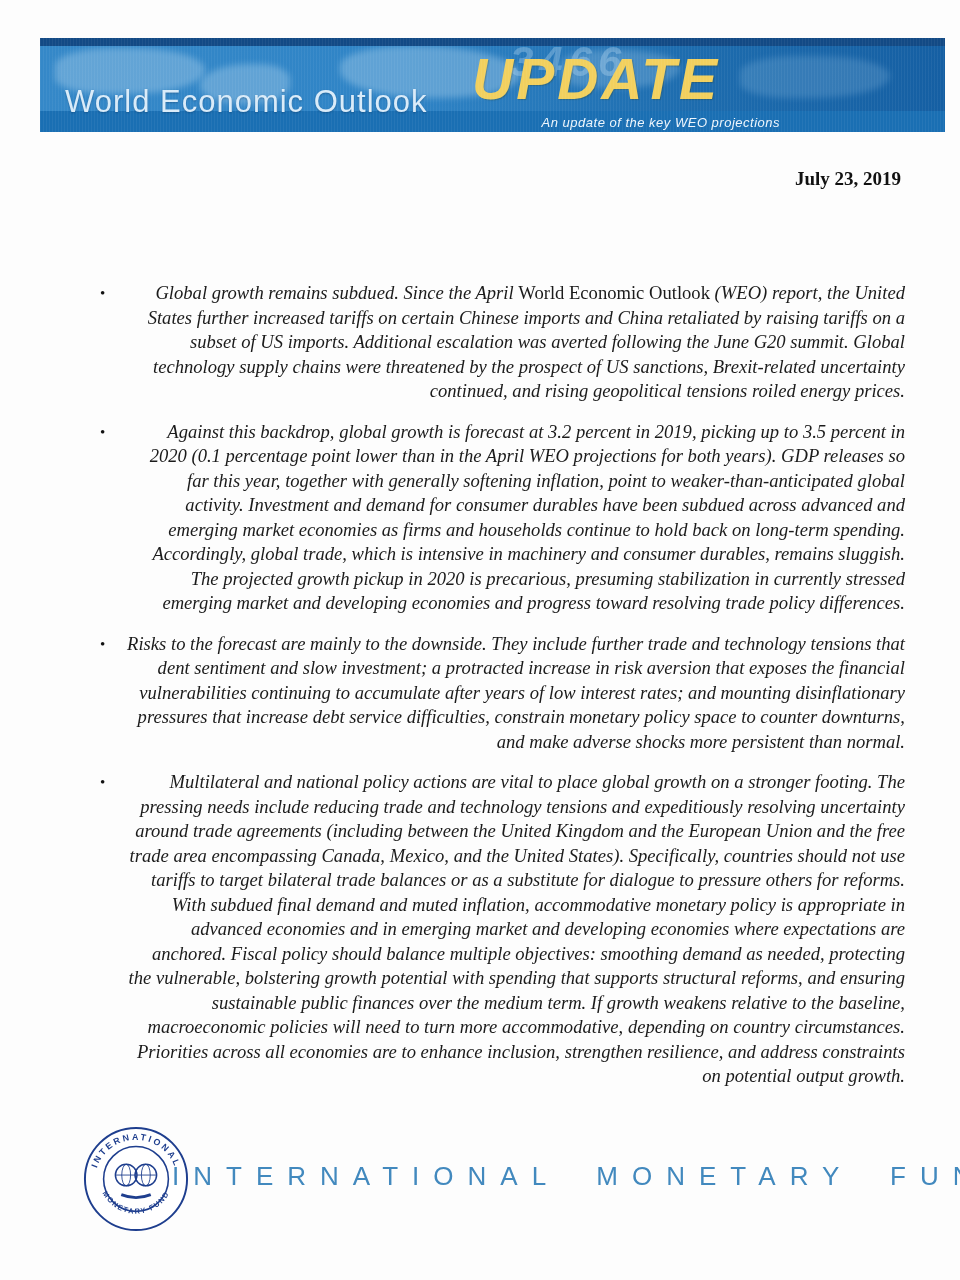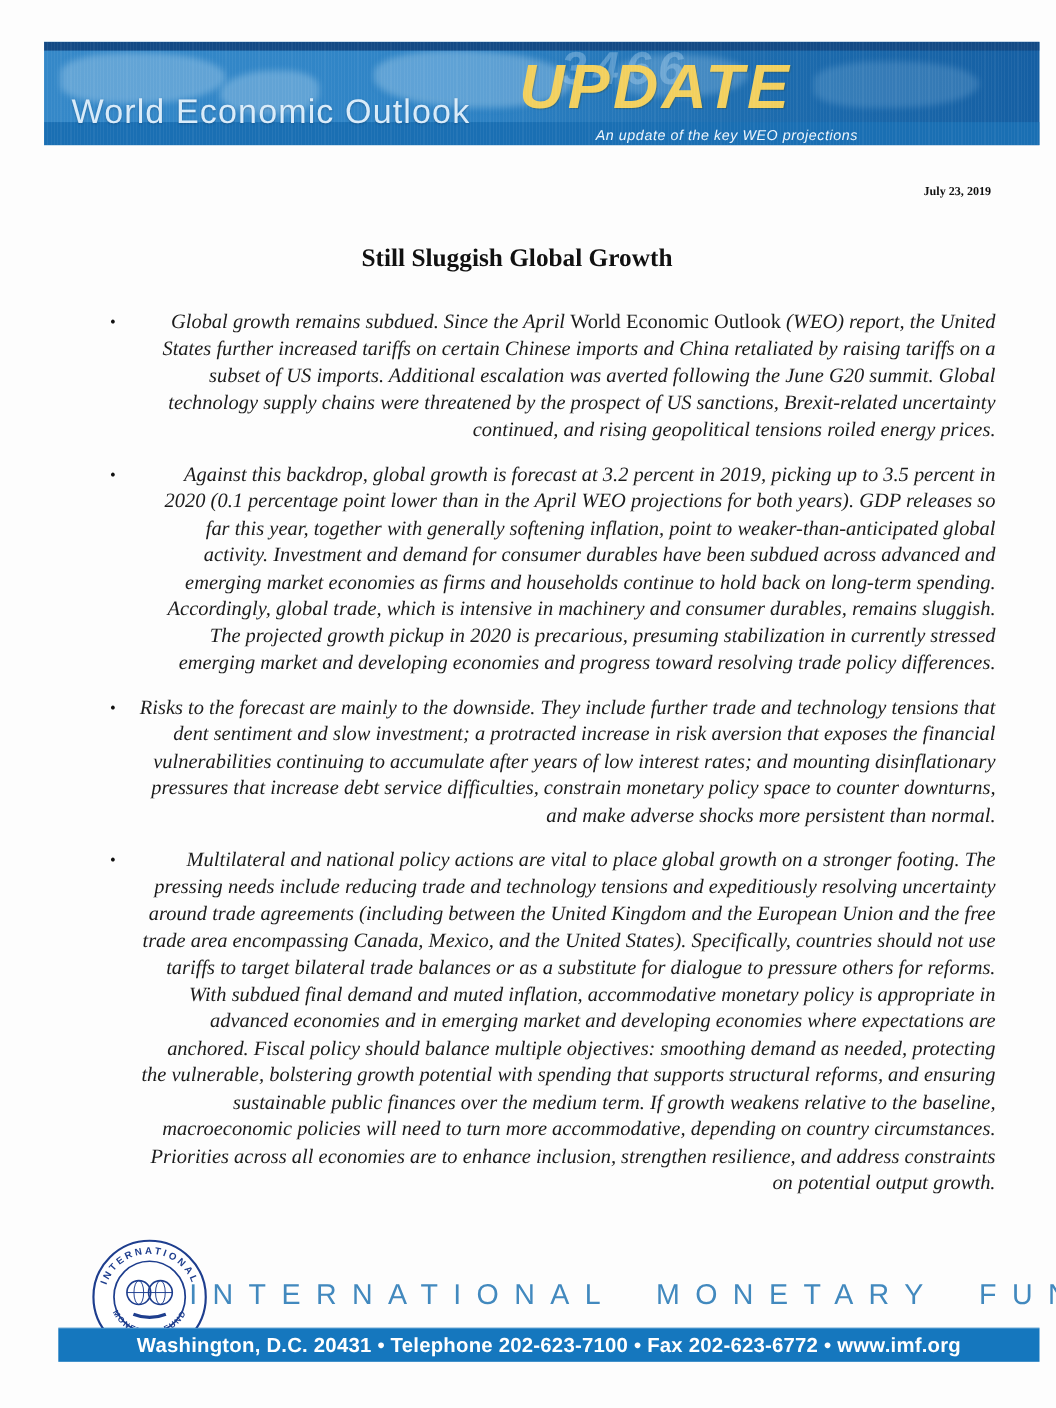--- a/index.html
+++ b/index.html
@@ -40,21 +40,21 @@
     font-style:italic;font-weight:bold;font-size:57px;color:#f2d05e;letter-spacing:3px;
     text-shadow:1px 1px 1px rgba(60,60,0,.25);
   }
   .banner-bottom-strip{position:absolute;left:0;bottom:0;width:100%;height:21px;background:#1a6fb3;}
   .banner-tagline{
     position:absolute;right:165px;bottom:2px;font-family:"Liberation Sans",sans-serif;
     font-style:italic;font-size:13px;color:#eef6fd;letter-spacing:0.5px;
   }
   
   .doc-date{
-    position:absolute;right:59px;top:168px;font-weight:bold;font-size:11px;color:#111;
+    position:absolute;right:59px;top:168px;font-weight:bold;font-size:19px;color:#111;
   }
   .headline{
     position:absolute;left:60px;top:222px;width:820px;margin:0;text-align:center;
     font-size:23px;font-weight:bold;color:#111;
   }
   
   .bullets{position:absolute;left:100px;top:281px;width:805px;}
   .bullet-item{display:flex;margin-bottom:16px;}
   .bullet-marker{
     flex:0 0 27px;font-size:15px;color:#111;line-height:24.5px;font-style:normal;
@@ -90,21 +90,20 @@
     <div class="map-blob blob-e"></div>
     <div class="banner-top-strip"></div>
     <div class="banner-numbers">3466</div>
     <div class="banner-bottom-strip"></div>
     <div class="banner-title">World Economic Outlook</div>
     <div class="banner-update">UPDATE</div>
     <div class="banner-tagline">An update of the key WEO projections</div>
   </header>
 
   <div class="doc-date">July 23, 2019</div>
-  <h1 class="headline">Still Sluggish Global Growth</h1>
 
   <main class="bullets">
 
     <div class="bullet-item">
       <span class="bullet-marker">•</span>
       <p><span>Global growth remains subdued. Since the April </span><span class="roman">World Economic Outlook</span><span> (WEO) report, the United States further increased tariffs on certain Chinese imports and China retaliated by raising tariffs on a subset of US imports. Additional escalation was averted following the June G20 summit. Global technology supply chains were threatened by the prospect of US sanctions, Brexit-related uncertainty continued, and rising geopolitical tensions roiled energy prices.</span></p>
     </div>
 
     <div class="bullet-item">
       <span class="bullet-marker">•</span>
@@ -139,15 +138,14 @@
       <circle cx="65" cy="52" r="11"></circle>
       <ellipse cx="45" cy="52" rx="4.5" ry="11" stroke-width="0.9"></ellipse>
       <ellipse cx="65" cy="52" rx="4.5" ry="11" stroke-width="0.9"></ellipse>
       <line x1="34" y1="52" x2="76" y2="52" stroke-width="0.9"></line>
       <path d="M 40 72 Q 55 78 70 72" stroke-width="3"></path>
     </g>
   </svg>
 
   <div class="org-name">INTERNATIONAL MONETARY FUND</div>
 
-  <div class="footer-bar">Washington, D.C.  20431   •   Telephone 202-623-7100   •   Fax 202-623-6772   •   www.imf.org</div>
 
 </div>
 
 </body></html>

